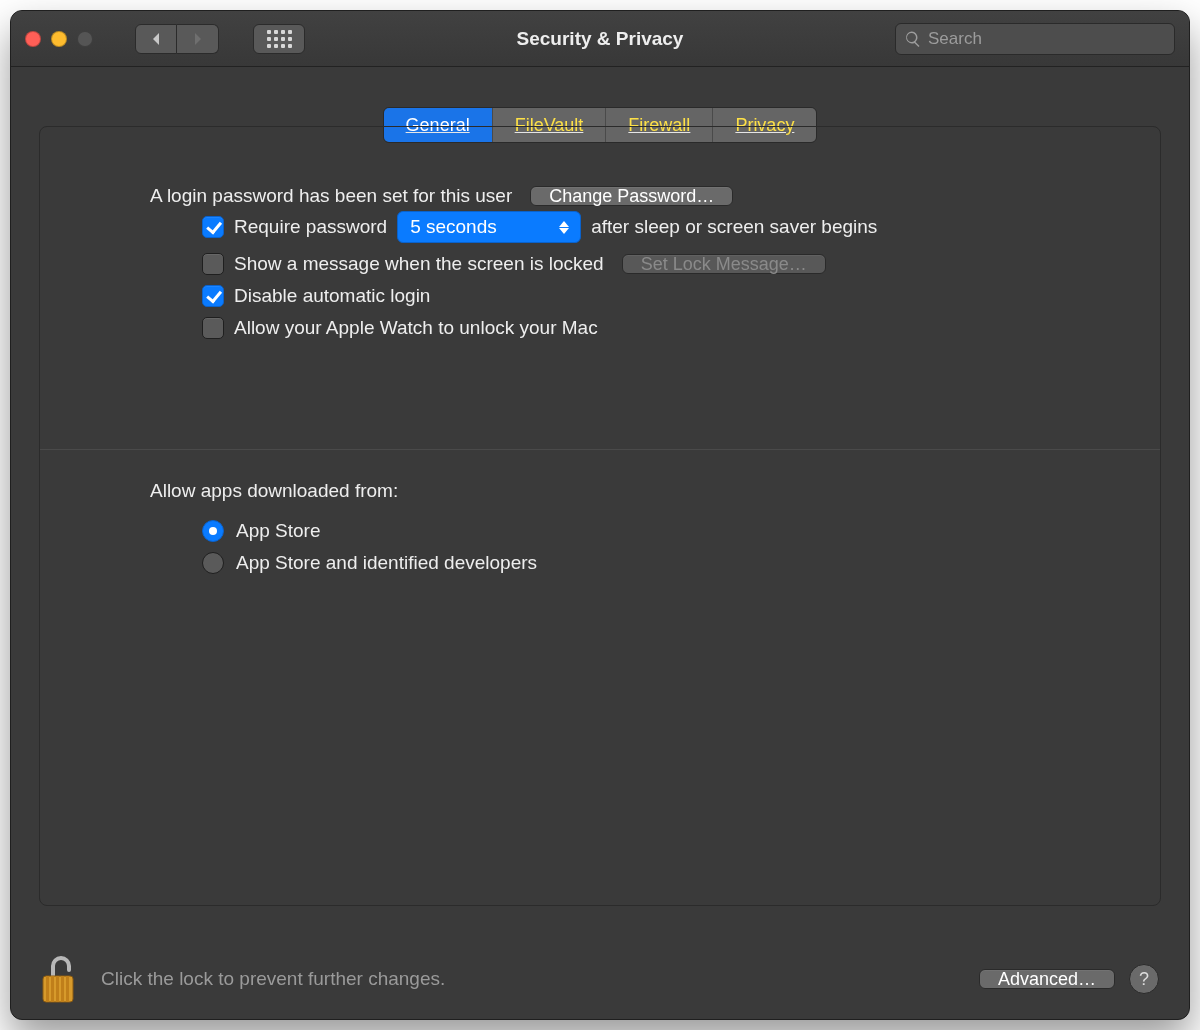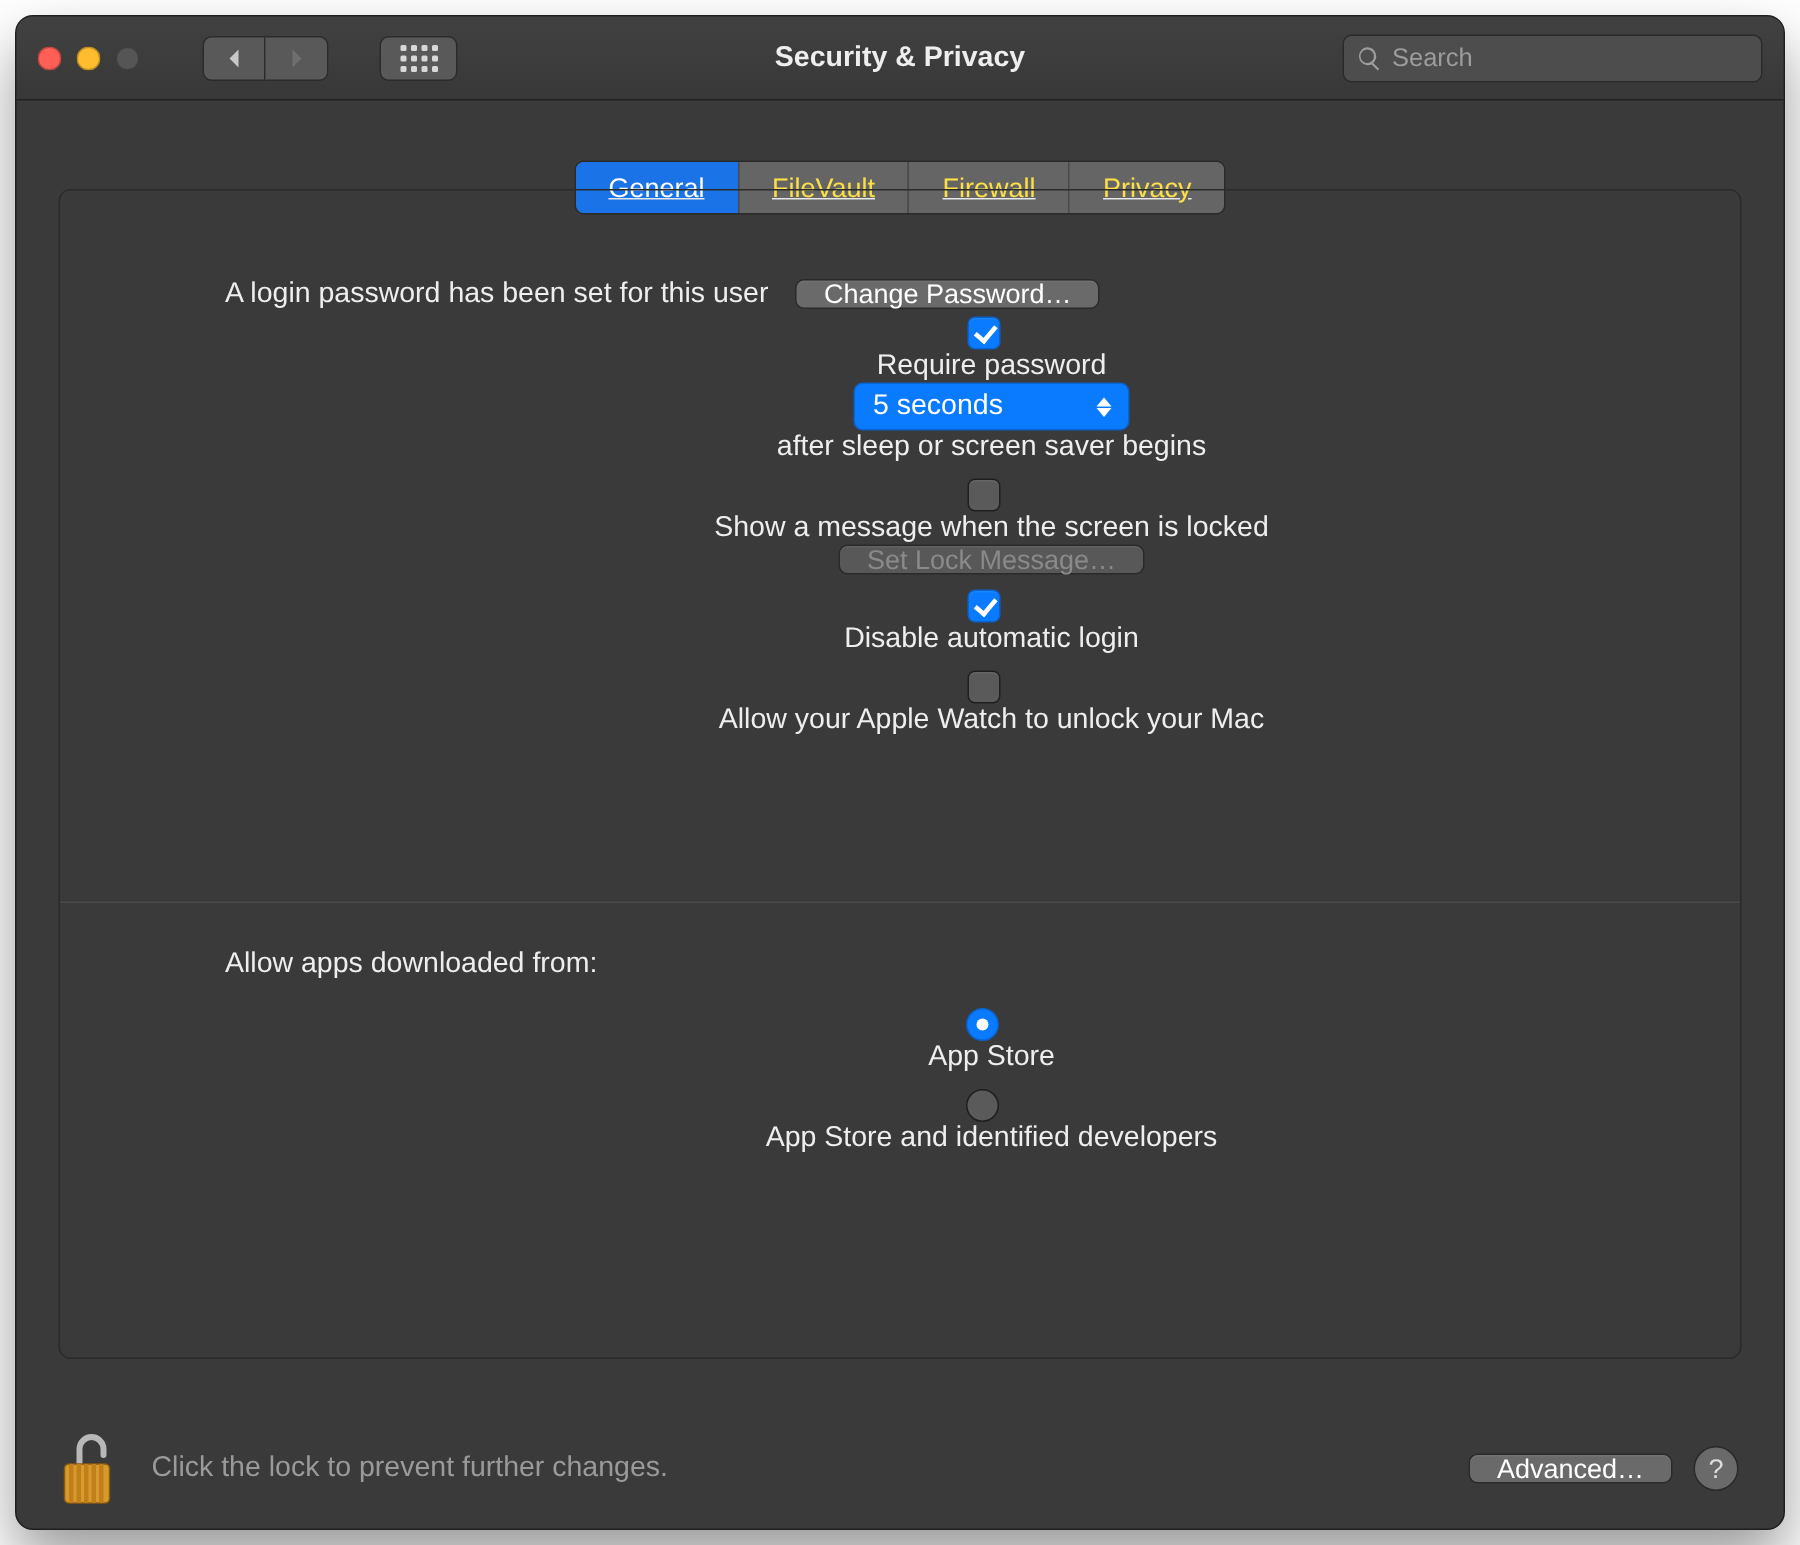--- a/index.html
+++ b/index.html
@@ -53,21 +53,21 @@
     position: relative;
   }
   .row { display: flex; align-items: center; font-size: 19px; color: #eee; margin-bottom: 10px; }
   .row.first { margin-bottom: 4px; }
   .btn {
     height: 20px; padding: 0 18px; background: #6a6a6a; border: 1px solid #2a2a2a;
     border-radius: 6px; color: #fff; font-size: 18px; display: inline-flex; align-items: center;
     box-shadow: inset 0 1px 0 rgba(255,255,255,0.06);
   }
   .btn.dim { color: #8a8a8a; background: #585858; }
-  .indent { padding-left: 52px; flex-direction: column; }
+  .indent { padding-left: 52px; }
   .check {
     width: 22px; height: 22px; border-radius: 5px; border: 1px solid #1f1f1f;
     background: #5a5a5a; margin-right: 10px; display: inline-flex; align-items: center; justify-content: center;
     box-shadow: inset 0 1px 0 rgba(255,255,255,0.08);
   }
   .check.on { background: #0a7bff; border-color: #0a62cc; }
   .check.on::after { content: ""; width: 6px; height: 11px; border: solid #fff; border-width: 0 3px 3px 0; transform: rotate(40deg) translateY(-1px); }
   .select {
     height: 32px; background: #0a7bff; border: 1px solid #0a62cc; border-radius: 6px;
     color: #fff; font-size: 19px; display: inline-flex; align-items: center; padding: 0 8px 0 12px;

